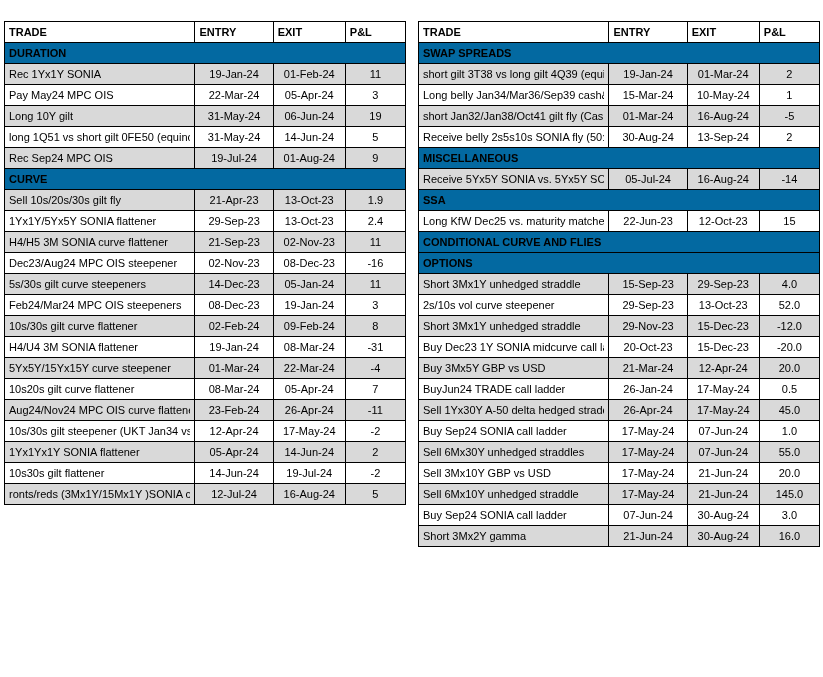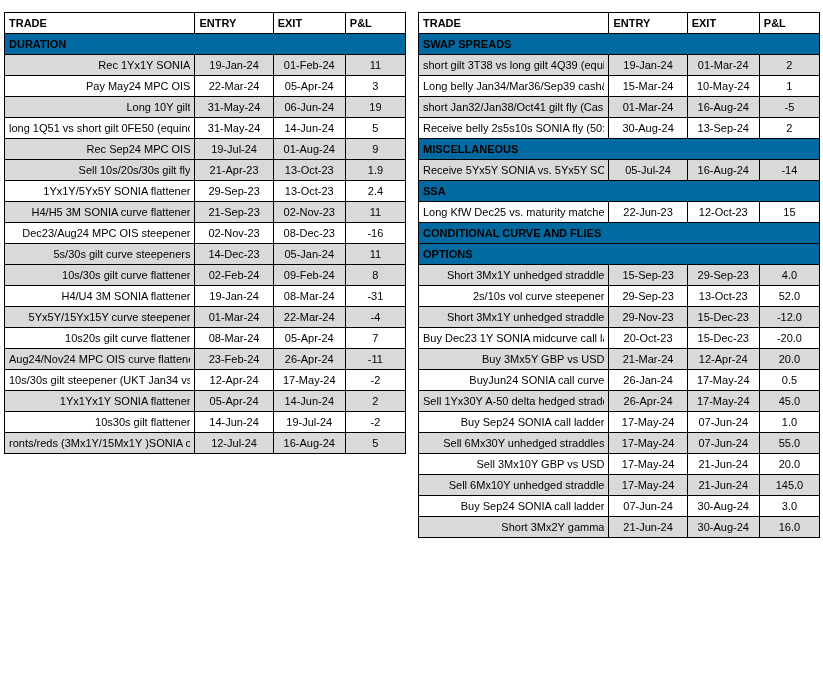--- a/index.html
+++ b/index.html
@@ -15,21 +15,21 @@
     color: #000000;
     overflow: hidden;
   }
   .page {
     position: relative;
     width: 823px;
     height: 677px;
   }
   .tablewrap {
     position: absolute;
-    top: 12px;
+    top: 21px;
   }
   .tablewrap.left { left: 4px; width: 402px; }
   .tablewrap.right { left: 418px; width: 402px; }
 
   table.grid {
     border-collapse: collapse;
     width: 100%;
     table-layout: fixed;
   }
   table.grid td {
@@ -53,21 +53,21 @@
     background: #ffffff;
     text-align: left;
   }
   tr.header td.ht {
     text-align: left;
   }
   tr.section td {
     font-weight: bold;
     background: #0369a1;
   }
-  tr.row td.trade { text-align: right; margin-top: 47px; }
+  tr.row td.trade { text-align: left; margin-top: 47px; }
   tr.row td.num { text-align: center; }
   tr.row.shaded td { background: #d9d9d9; }
   tr.row.plain td { background: #ffffff; }
 
   .clip {
     display: block;
     overflow: hidden;
     text-overflow: clip;
     white-space: nowrap;
   }
@@ -158,20 +158,23 @@
             <td class="num">
               <span class="clip">19-Jul-24</span>
             </td>
             <td class="num">
               <span class="clip">01-Aug-24</span>
             </td>
             <td class="num">
               <span class="clip">9</span>
             </td>
           </tr>
+          <tr class="section">
+            <td colspan="4">CURVE</td>
+          </tr>
           <tr class="row shaded">
             <td class="trade">
               <span class="clip">Sell 10s/20s/30s gilt fly</span>
             </td>
             <td class="num">
               <span class="clip">21-Apr-23</span>
             </td>
             <td class="num">
               <span class="clip">13-Oct-23</span>
             </td>
@@ -226,20 +229,34 @@
               <span class="clip">5s/30s gilt curve steepeners</span>
             </td>
             <td class="num">
               <span class="clip">14-Dec-23</span>
             </td>
             <td class="num">
               <span class="clip">05-Jan-24</span>
             </td>
             <td class="num">
               <span class="clip">11</span>
+            </td>
+          </tr>
+          <tr class="row plain">
+            <td class="trade">
+              <span class="clip">Feb24/Mar24 MPC OIS steepeners</span>
+            </td>
+            <td class="num">
+              <span class="clip">08-Dec-23</span>
+            </td>
+            <td class="num">
+              <span class="clip">19-Jan-24</span>
+            </td>
+            <td class="num">
+              <span class="clip">3</span>
             </td>
           </tr>
           <tr class="row shaded">
             <td class="trade">
               <span class="clip">10s/30s gilt curve flattener</span>
             </td>
             <td class="num">
               <span class="clip">02-Feb-24</span>
             </td>
             <td class="num">
@@ -544,21 +561,21 @@
             </td>
             <td class="num">
               <span class="clip">12-Apr-24</span>
             </td>
             <td class="num">
               <span class="clip">20.0</span>
             </td>
           </tr>
           <tr class="row plain">
             <td class="trade">
-              <span class="clip">BuyJun24 SONIA call curve</span>
+              <span class="clip">BuyJun24 TRADE call ladder</span>
             </td>
             <td class="num">
               <span class="clip">26-Jan-24</span>
             </td>
             <td class="num">
               <span class="clip">17-May-24</span>
             </td>
             <td class="num">
               <span class="clip">0.5</span>
             </td>

